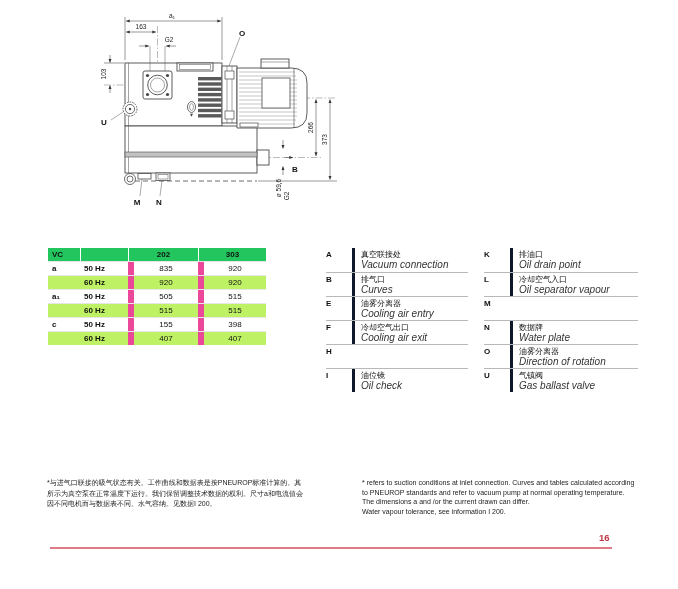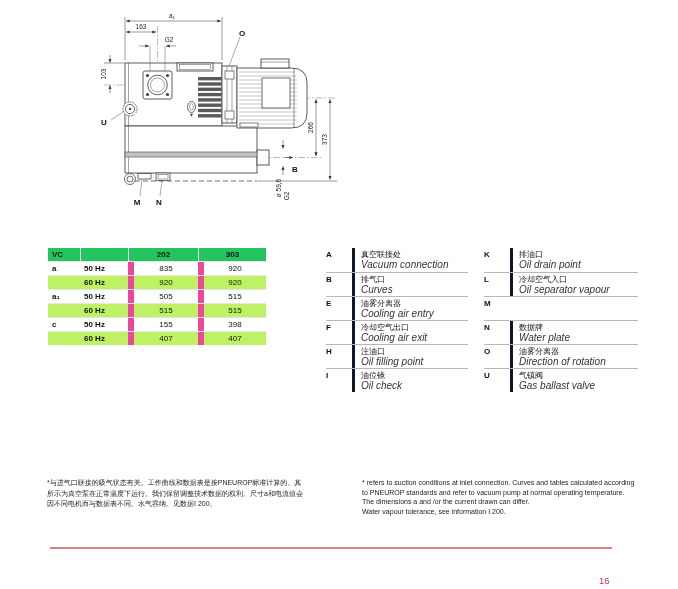--- a/index.html
+++ b/index.html
@@ -38,21 +38,21 @@
   .lg-en{font-size:10px;line-height:10px;color:#333;white-space:nowrap;font-style:italic;}
 
   
   .fn{position:absolute;top:478px;font-size:7px;color:#222;}
   .fn div{white-space:nowrap;}
   .fn-zh{left:47px;line-height:10.5px;}
   .fn-en{left:362px;line-height:9.6px;}
 
   
   .rule{position:absolute;left:50px;top:547px;width:562px;height:2px;background:#df7c88;}
-  .pagenum{position:absolute;left:599px;top:575px;font-size:9.5px;font-weight:normal;color:#c13543;}
+  .pagenum{position:absolute;left:599px;top:532px;font-size:9.5px;font-weight:bold;color:#c13543;}
 </style>
 </head>
 <body>
 
 <svg class="drawing" viewBox="95 5 250 212">
   <defs>
     <marker id="ah" viewBox="0 0 10 10" refX="9.5" refY="5" markerWidth="6.5" markerHeight="6.5" orient="auto-start-reverse" markerUnits="strokeWidth">
       <path d="M0,1 L10,5 L0,9 z" fill="#333"></path>
     </marker>
   </defs>
@@ -262,24 +262,20 @@
   </div>
   <div class="lg-item">
     <div class="lg-letter">F</div>
     <div class="lg-text">
         <div class="lg-zh">冷却空气出口</div>
     <div class="lg-en">Cooling air exit</div>
       </div>
   </div>
   <div class="lg-item">
     <div class="lg-letter">H</div>
-    <div class="lg-text">
-        <div class="lg-zh">注油口</div>
-    <div class="lg-en">Oil filling point</div>
-      </div>
   </div>
   <div class="lg-item">
     <div class="lg-letter">I</div>
     <div class="lg-text">
         <div class="lg-zh">油位镜</div>
     <div class="lg-en">Oil check</div>
       </div>
   </div>
 </div>
 

